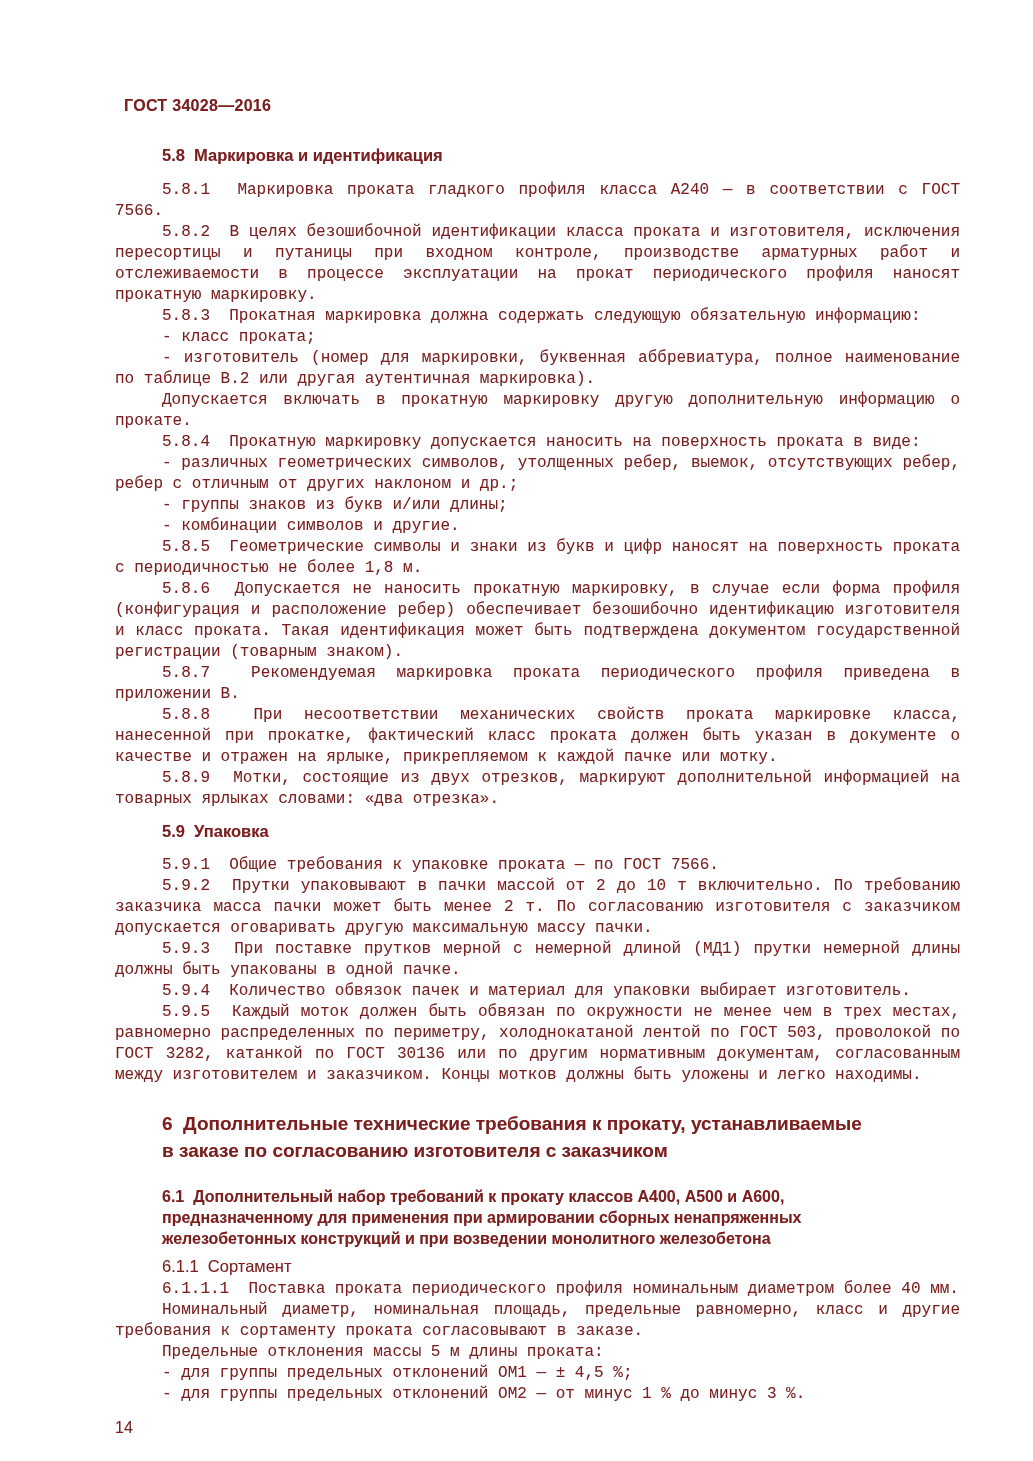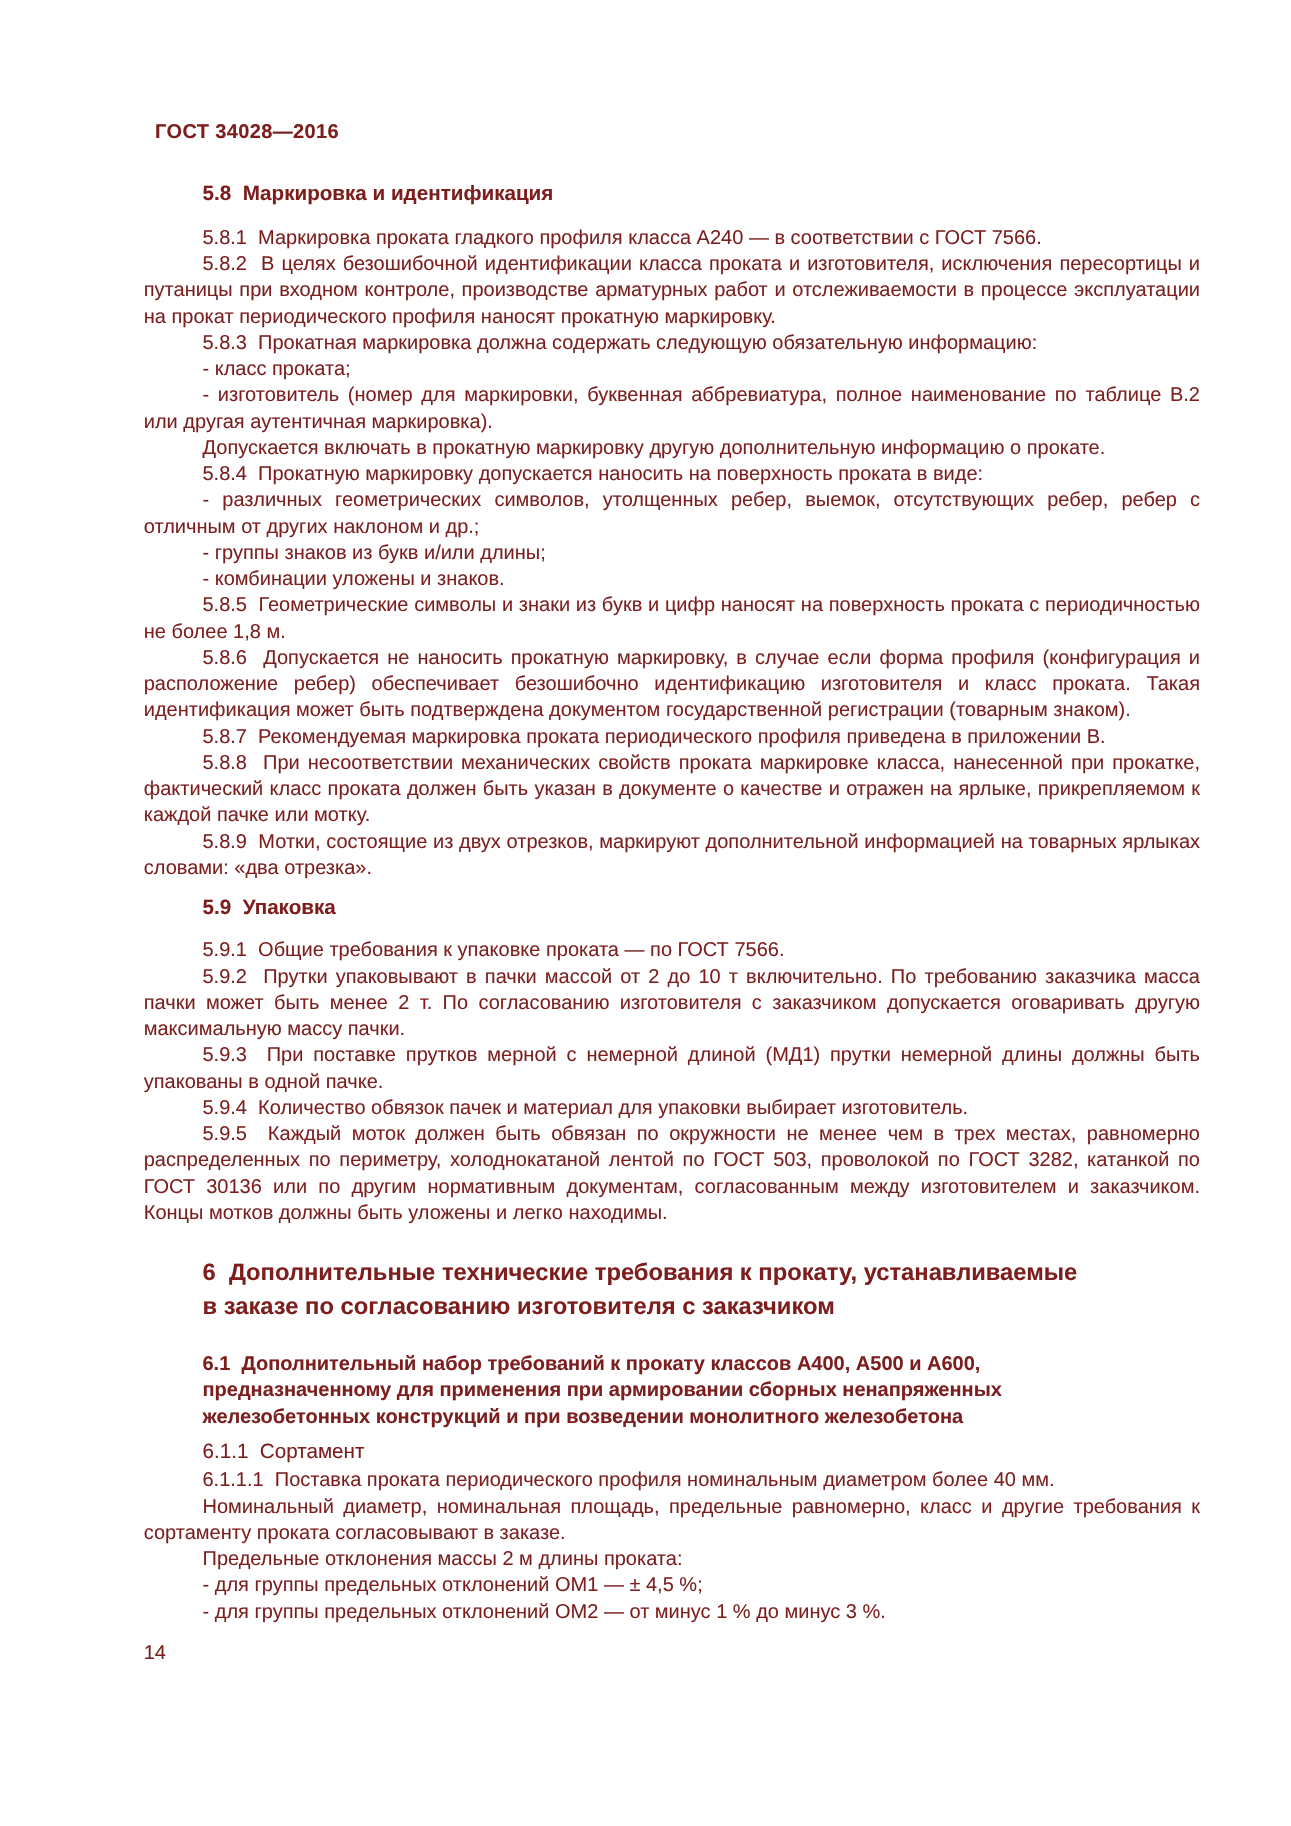--- a/index.html
+++ b/index.html
@@ -22,20 +22,21 @@
   }
   .h-sub {
     font-weight:700; font-size:16.5px; line-height:21px;
     margin:30px 0 14px; text-indent:47px;
     text-shadow:0 0 0.5px rgba(27,27,27,0.3);
   }
   .para {
     margin:0; font-size:16px; line-height:21px;
     text-align:justify; text-indent:47px;
     text-shadow:0 0 0.4px rgba(27,27,27,0.25);
+    font-family:Liberation Mono, monospace;
   }
   .h-main {
     font-weight:700; font-size:19px; line-height:27px;
     margin:24px 0 22px; padding-left:47px;
     text-shadow:0 0 0.5px rgba(27,27,27,0.3);
   }
   .h-main div, .h-bold3 div { display:block; }
   .h-bold3 {
     font-weight:700; font-size:16px; line-height:21px;
     margin:0; padding-left:47px;
@@ -63,21 +64,21 @@
 
     <p class="para">5.8.1&nbsp; Маркировка проката гладкого профиля класса А240 — в соответствии с ГОСТ 7566.</p>
     <p class="para">5.8.2&nbsp; В целях безошибочной идентификации класса проката и изготовителя, исключения пересортицы и путаницы при входном контроле, производстве арматурных работ и отслеживаемости в процессе эксплуатации на прокат периодического профиля наносят прокатную маркировку.</p>
     <p class="para">5.8.3&nbsp; Прокатная маркировка должна содержать следующую обязательную информацию:</p>
     <p class="para">- класс проката;</p>
     <p class="para">- изготовитель (номер для маркировки, буквенная аббревиатура, полное наименование по таблице В.2 или другая аутентичная маркировка).</p>
     <p class="para">Допускается включать в прокатную маркировку другую дополнительную информацию о прокате.</p>
     <p class="para">5.8.4&nbsp; Прокатную маркировку допускается наносить на поверхность проката в виде:</p>
     <p class="para">- различных геометрических символов, утолщенных ребер, выемок, отсутствующих ребер, ребер с отличным от других наклоном и др.;</p>
     <p class="para">- группы знаков из букв и/или длины;</p>
-    <p class="para">- комбинации уложены и знаков.</p>
+    <p class="para">- комбинации символов и другие.</p>
     <p class="para">5.8.5&nbsp; Геометрические символы и знаки из букв и цифр наносят на поверхность проката с периодичностью не более 1,8 м.</p>
     <p class="para">5.8.6&nbsp; Допускается не наносить прокатную маркировку, в случае если форма профиля (конфигурация и расположение ребер) обеспечивает безошибочно идентификацию изготовителя и класс проката. Такая идентификация может быть подтверждена документом государственной регистрации (товарным знаком).</p>
     <p class="para">5.8.7&nbsp; Рекомендуемая маркировка проката периодического профиля приведена в приложении В.</p>
     <p class="para">5.8.8&nbsp; При несоответствии механических свойств проката маркировке класса, нанесенной при прокатке, фактический класс проката должен быть указан в документе о качестве и отражен на ярлыке, прикрепляемом к каждой пачке или мотку.</p>
     <p class="para">5.8.9&nbsp; Мотки, состоящие из двух отрезков, маркируют дополнительной информацией на товарных ярлыках словами: «два отрезка».</p>
 
     <div class="h-sub" style="margin:11px 0 13px;">5.9&nbsp; Упаковка</div>
 
     <p class="para">5.9.1&nbsp; Общие требования к упаковке проката — по ГОСТ 7566.</p>
     <p class="para">5.9.2&nbsp; Прутки упаковывают в пачки массой от 2 до 10 т включительно. По требованию заказчика масса пачки может быть менее 2 т. По согласованию изготовителя с заказчиком допускается оговаривать другую максимальную массу пачки.</p>
@@ -93,20 +94,20 @@
     <div class="h-bold3">
       <div>6.1&nbsp; Дополнительный набор требований к прокату классов А400, А500 и А600,</div>
       <div>предназначенному для применения при армировании сборных ненапряженных</div>
       <div>железобетонных конструкций и при возведении монолитного железобетона</div>
     </div>
 
     <div class="h-sub2">6.1.1&nbsp; Сортамент</div>
 
     <p class="para">6.1.1.1&nbsp; Поставка проката периодического профиля номинальным диаметром более 40 мм.</p>
     <p class="para">Номинальный диаметр, номинальная площадь, предельные равномерно, класс и другие требования к сортаменту проката согласовывают в заказе.</p>
-    <p class="para">Предельные отклонения массы 2 м длины проката:</p>
+    <p class="para">Предельные отклонения массы 5 м длины проката:</p>
     <p class="para">- для группы предельных отклонений ОМ1 — ± 4,5 %;</p>
     <p class="para">- для группы предельных отклонений ОМ2 — от минус 1 % до минус 3 %.</p>
 
     <div class="page-num">14</div>
 
   </div>
 </div>
 
 </body></html>

